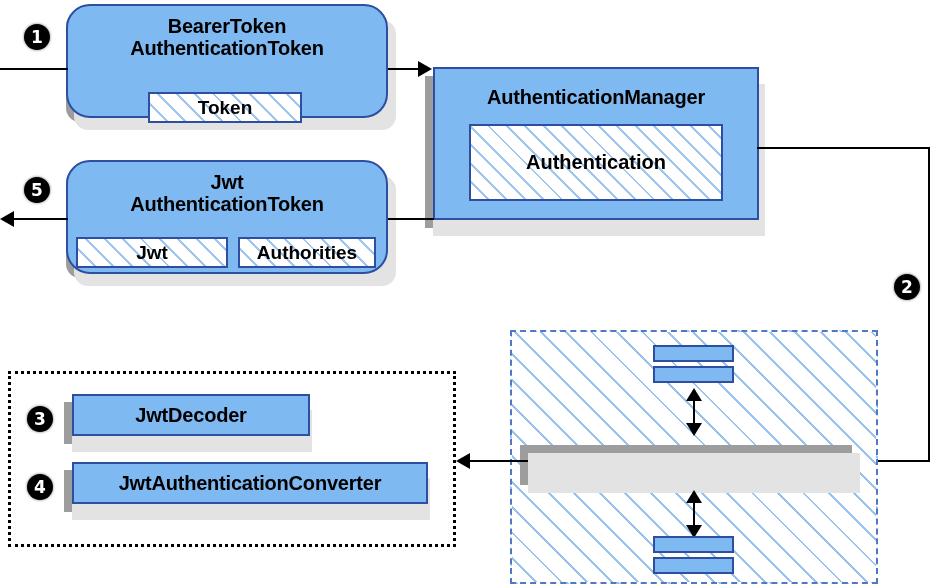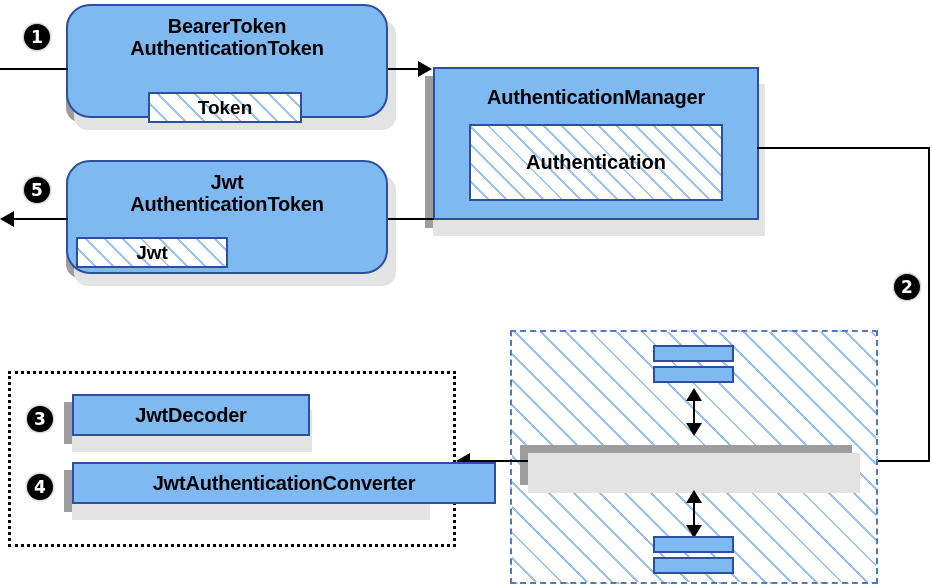--- a/index.html
+++ b/index.html
@@ -147,20 +147,23 @@
 
   <div class="blue-card rounded" style="left:66px;top:160px;width:322px;height:114px;">
     <div class="card-title" style="font-size:20px;margin-top:9px;">
       <span>Jwt</span><br>
       <span>AuthenticationToken</span>
     </div>
   </div>
   <div class="hatch-box" style="left:76px;top:237px;width:152px;height:31px;font-size:19px;">
       <span>Jwt</span>
     </div>
+  <div class="hatch-box" style="left:238px;top:237px;width:138px;height:31px;font-size:19px;">
+      <span>Authorities</span>
+    </div>
 
   <div class="badge" style="left:24px;top:177px;">
       <span>5</span>
     </div>
 
   <div class="line-h" style="left:388px;top:218px;width:46px;"></div>
   <div class="line-h" style="left:14px;top:218px;width:54px;"></div>
   <div class="arrow arrow-left" style="left:0px;top:211px;"></div>
 
   <div class="line-h" style="left:757px;top:147px;width:173px;"></div>
@@ -201,20 +204,20 @@
   <div class="shadow-layer2" style="left:72px;top:410px;width:240px;height:42px;"></div>
   <div class="blue-card" style="left:72px;top:394px;width:238px;height:42px;justify-content:center;">
     <div class="card-title" style="font-size:20px;">JwtDecoder</div>
   </div>
   <div class="badge" style="left:27px;top:406px;">
       <span>3</span>
     </div>
 
   <div class="shadow-layer" style="left:64px;top:470px;width:358px;height:42px;"></div>
   <div class="shadow-layer2" style="left:72px;top:478px;width:358px;height:42px;"></div>
-  <div class="blue-card" style="left:72px;top:462px;width:424px;height:42px;justify-content:center;">
+  <div class="blue-card" style="left:72px;top:462px;width:356px;height:42px;justify-content:center;">
     <div class="card-title" style="font-size:20px;">JwtAuthenticationConverter</div>
   </div>
   <div class="badge" style="left:27px;top:474px;">
       <span>4</span>
     </div>
 
 </div>
 
 </body></html>

